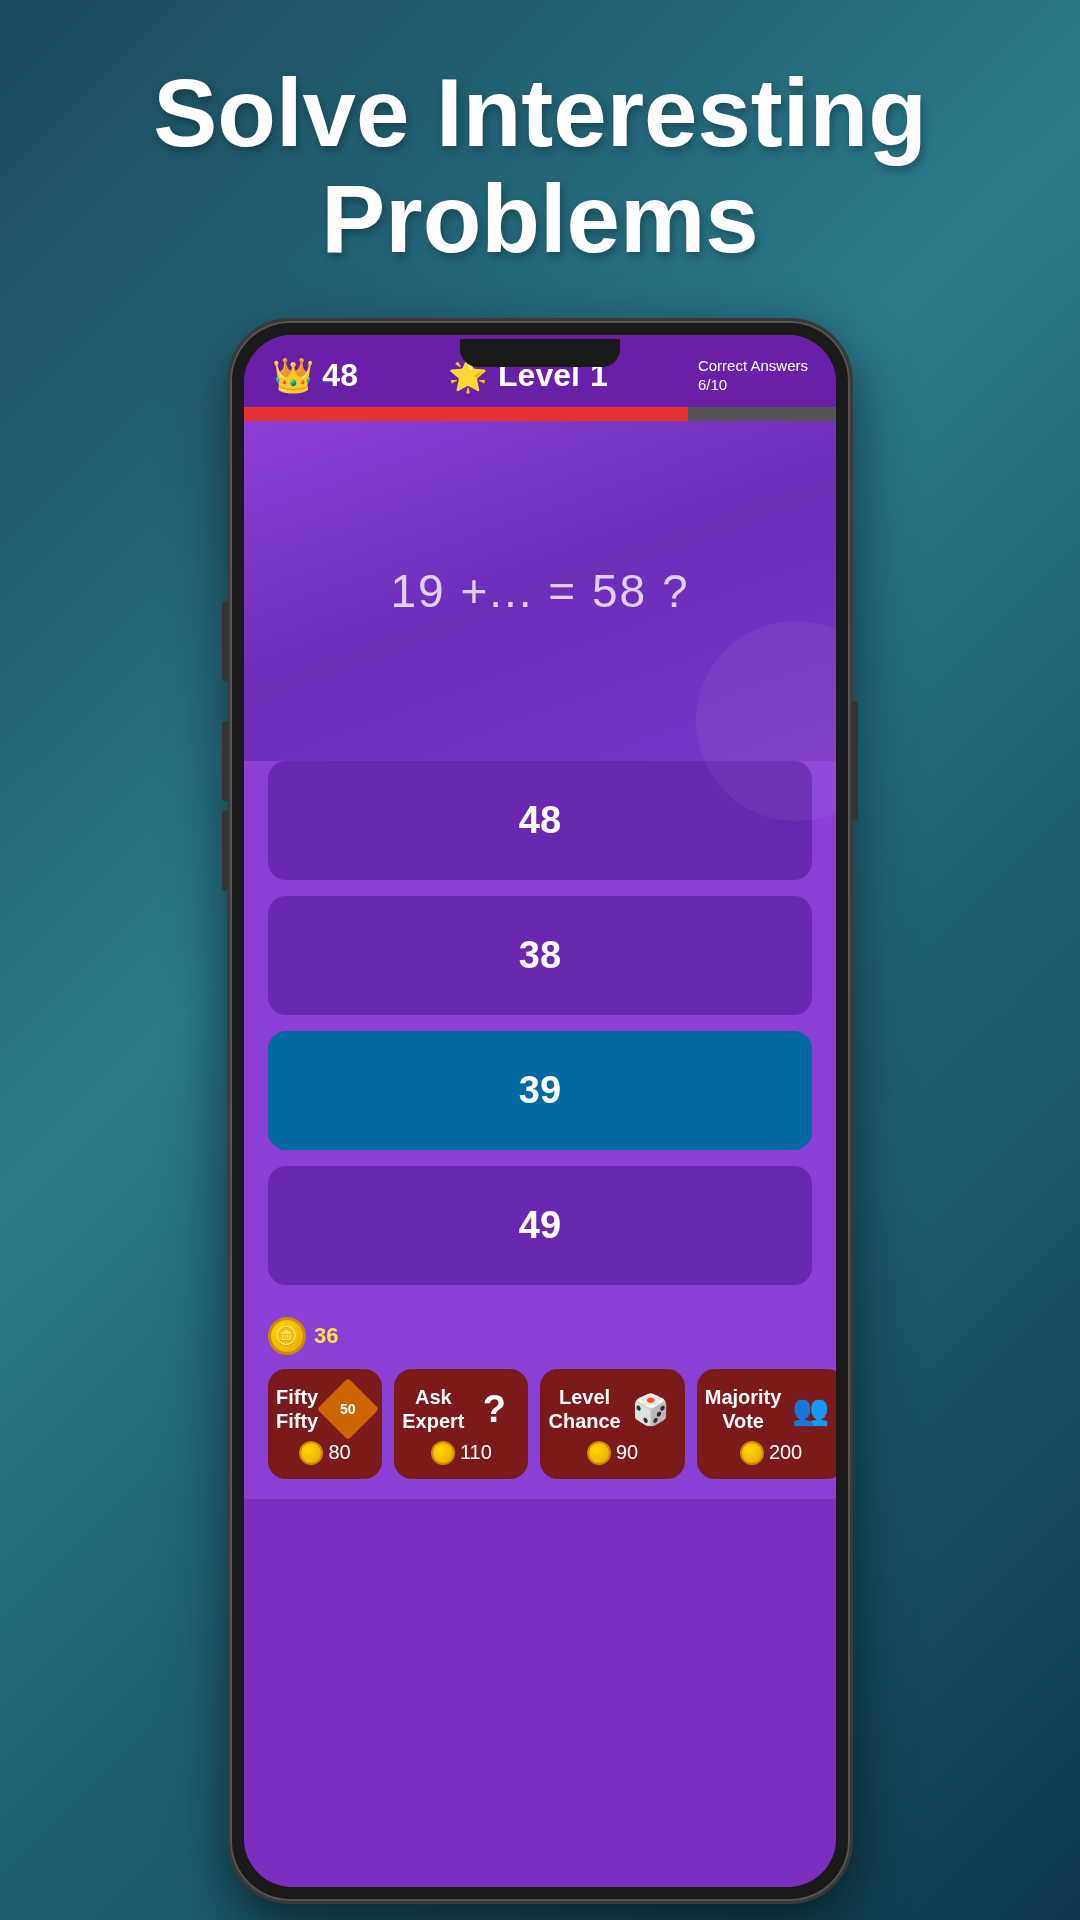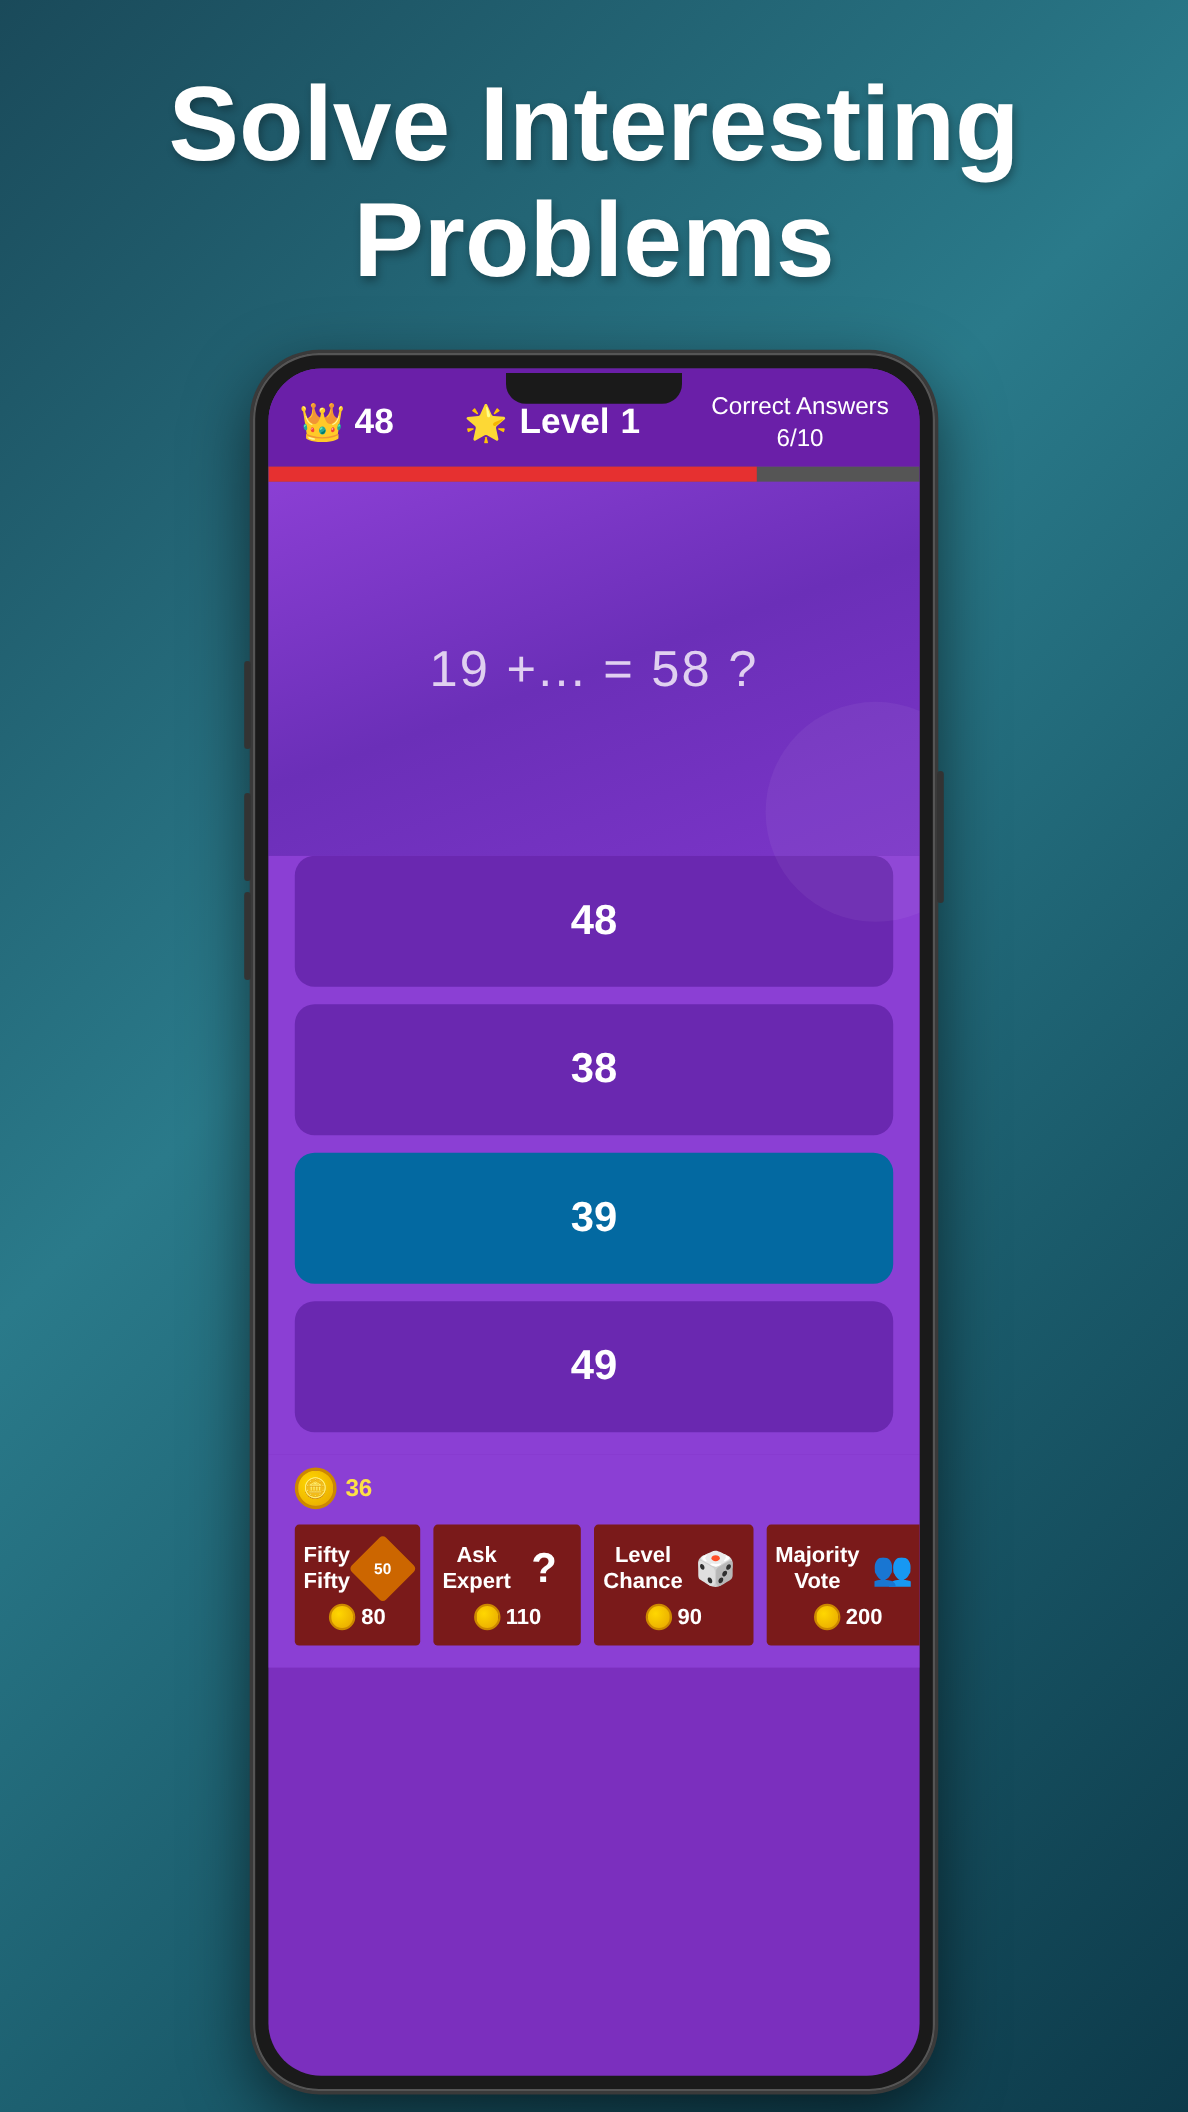--- a/index.html
+++ b/index.html
@@ -117,23 +117,23 @@
     .header-level {
       display: flex;
       align-items: center;
       gap: 10px;
       color: white;
       font-size: 32px;
       font-weight: bold;
     }
 
     .header-correct {
-      text-align: center;
-      color: white;
-      font-size: 22px;
+      text-align: left;
+      color: white;
+      font-size: 15px;
       line-height: 1.3;
     }
 
     
     .progress-bar-container {
       width: 100%;
       height: 14px;
       background: #555;
     }
 
@@ -237,21 +237,21 @@
 
     .lifelines-row {
       display: flex;
       gap: 12px;
       justify-content: space-between;
     }
 
     .lifeline-btn {
       flex: 1;
       background: #7a1a1a;
-      border-radius: 4px;
+      border-radius: 18px;
       padding: 14px 8px;
       cursor: pointer;
       display: flex;
       flex-direction: column;
       align-items: center;
       gap: 6px;
       border: none;
     }
 
     .lifeline-top {
@@ -274,25 +274,25 @@
       width: 52px;
       height: 52px;
       display: flex;
       align-items: center;
       justify-content: center;
       font-size: 28px;
     }
 
     .lifeline-cost {
       display: flex;
-      align-items: center;
+      align-items: flex-start;
       gap: 5px;
       color: white;
       font-size: 20px;
-      font-weight: bold;
+      font-weight: normal;
     }
 
     .small-coin {
       width: 24px;
       height: 24px;
       border-radius: 50%;
       background: radial-gradient(circle at 35% 35%, #ffd700, #e6a500);
       border: 2px solid #cc8800;
       display: inline-block;
     }

